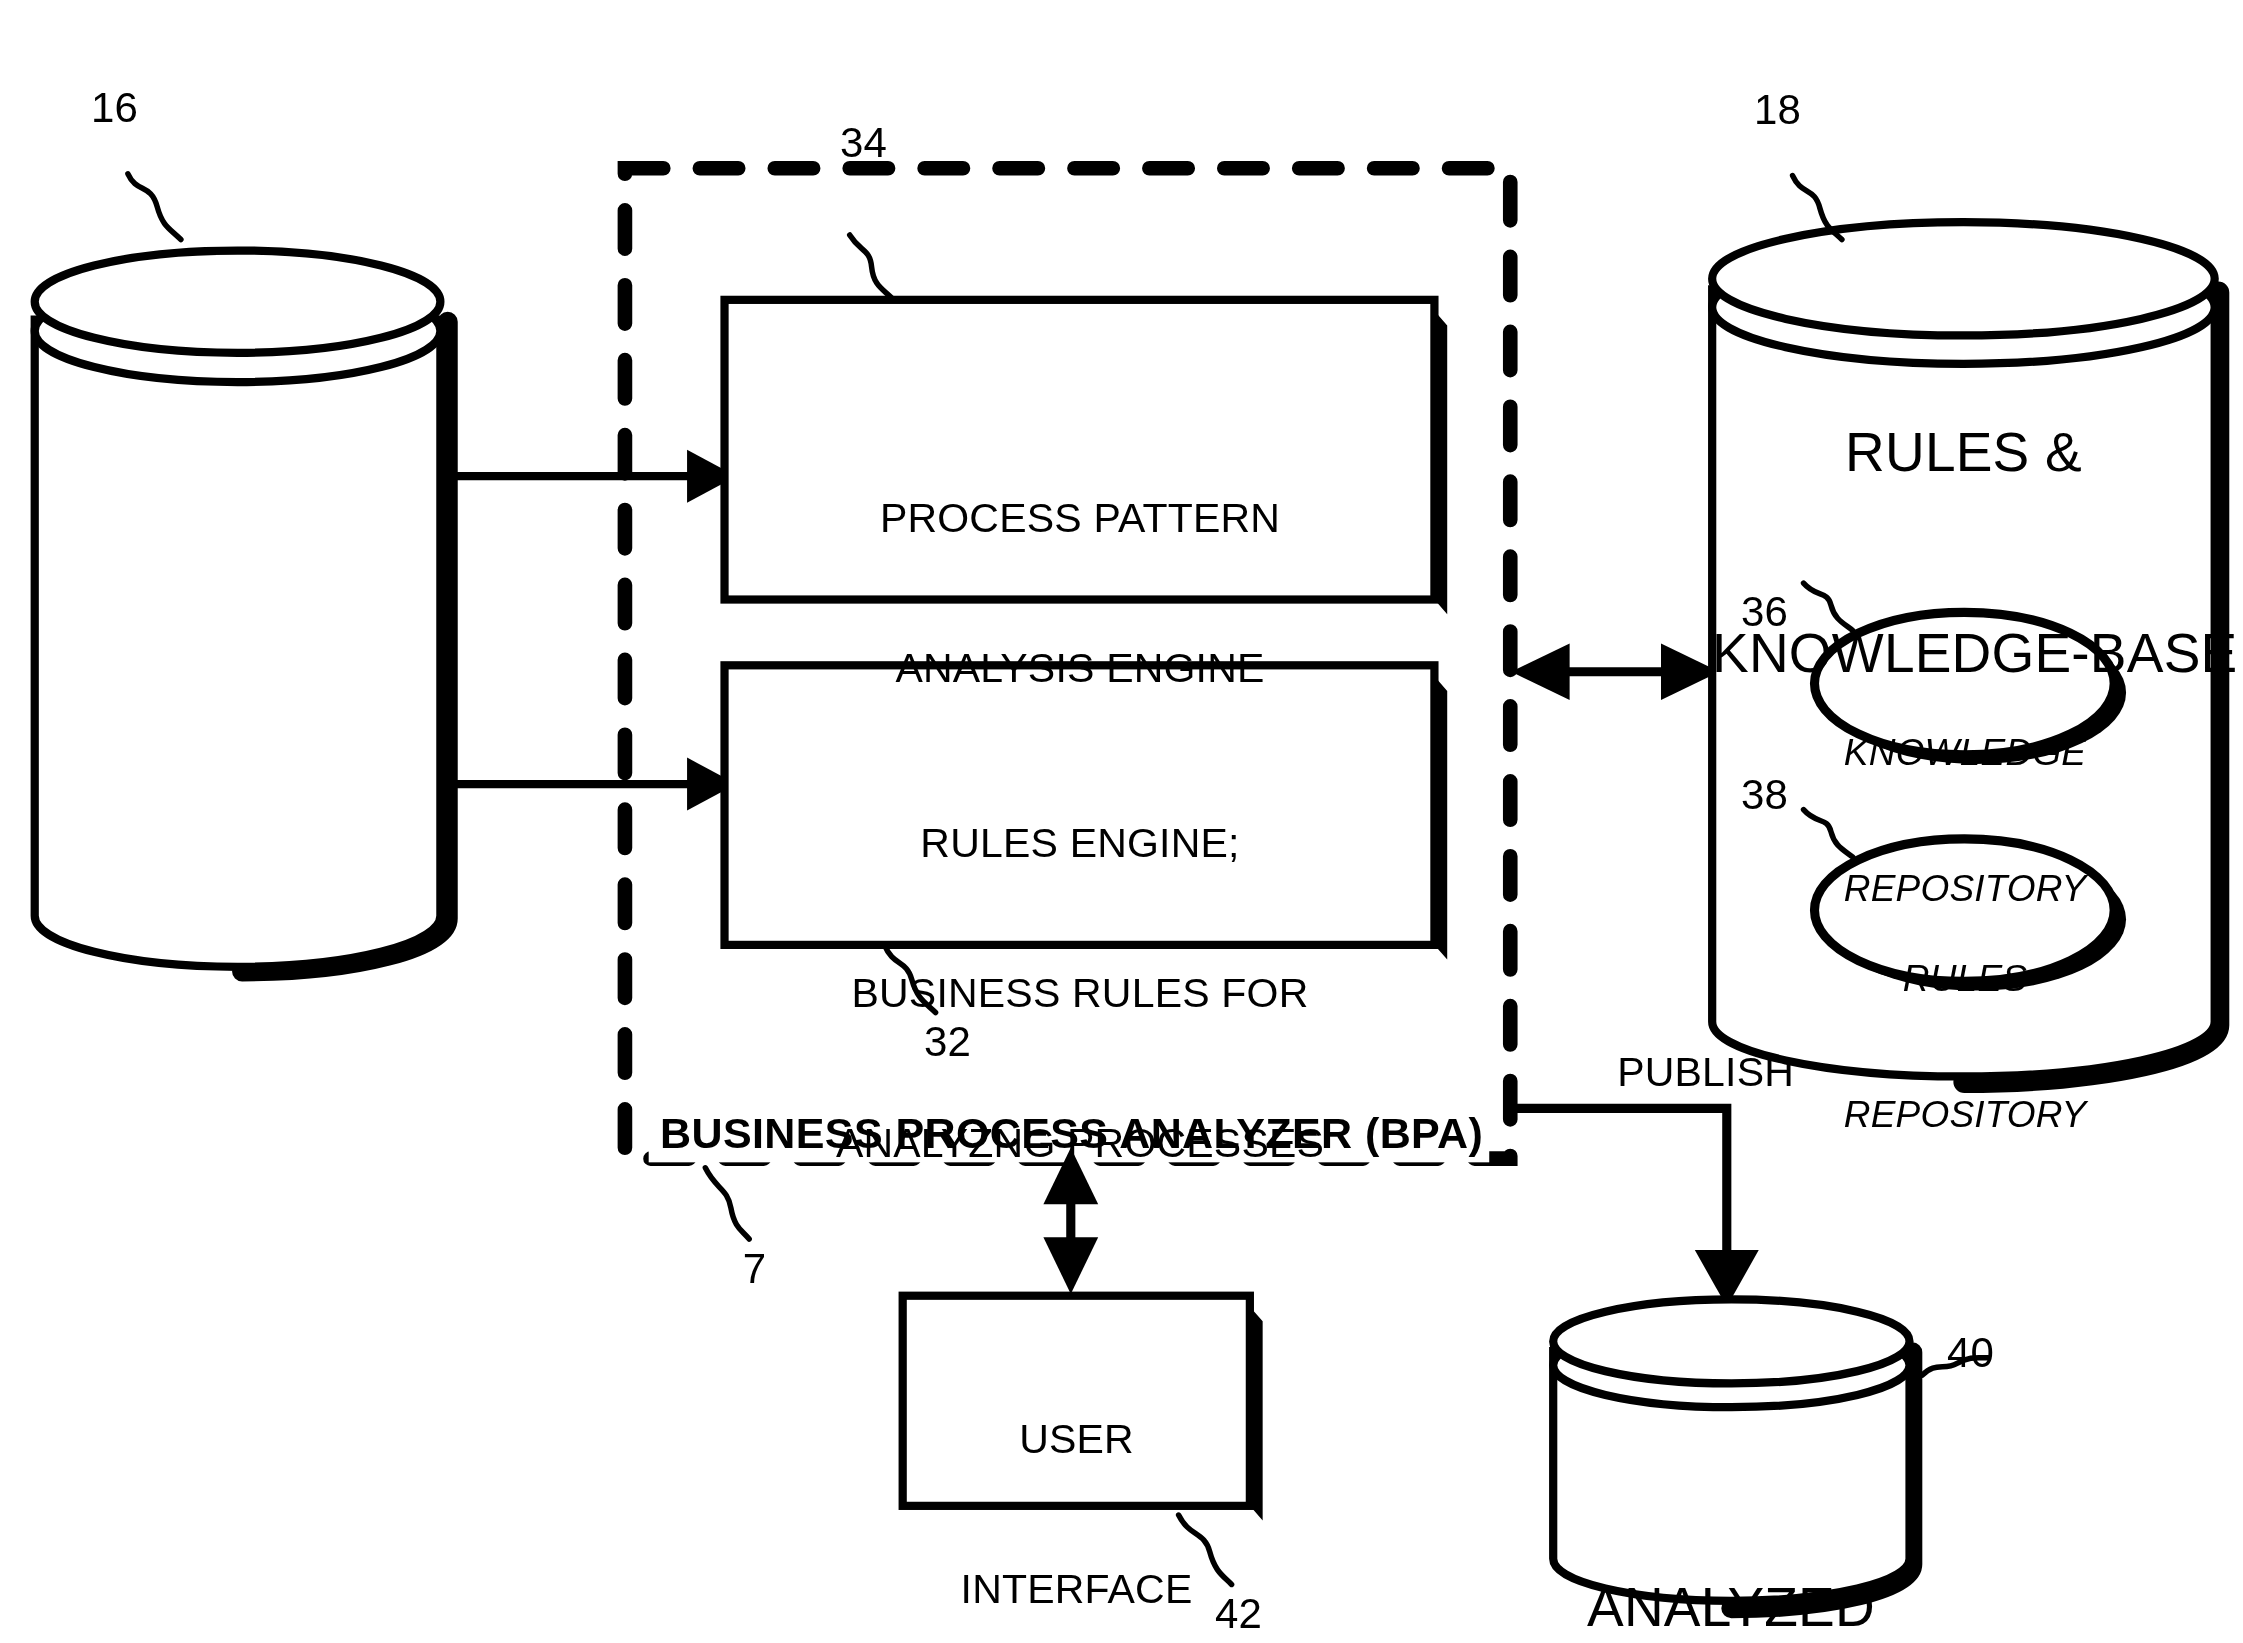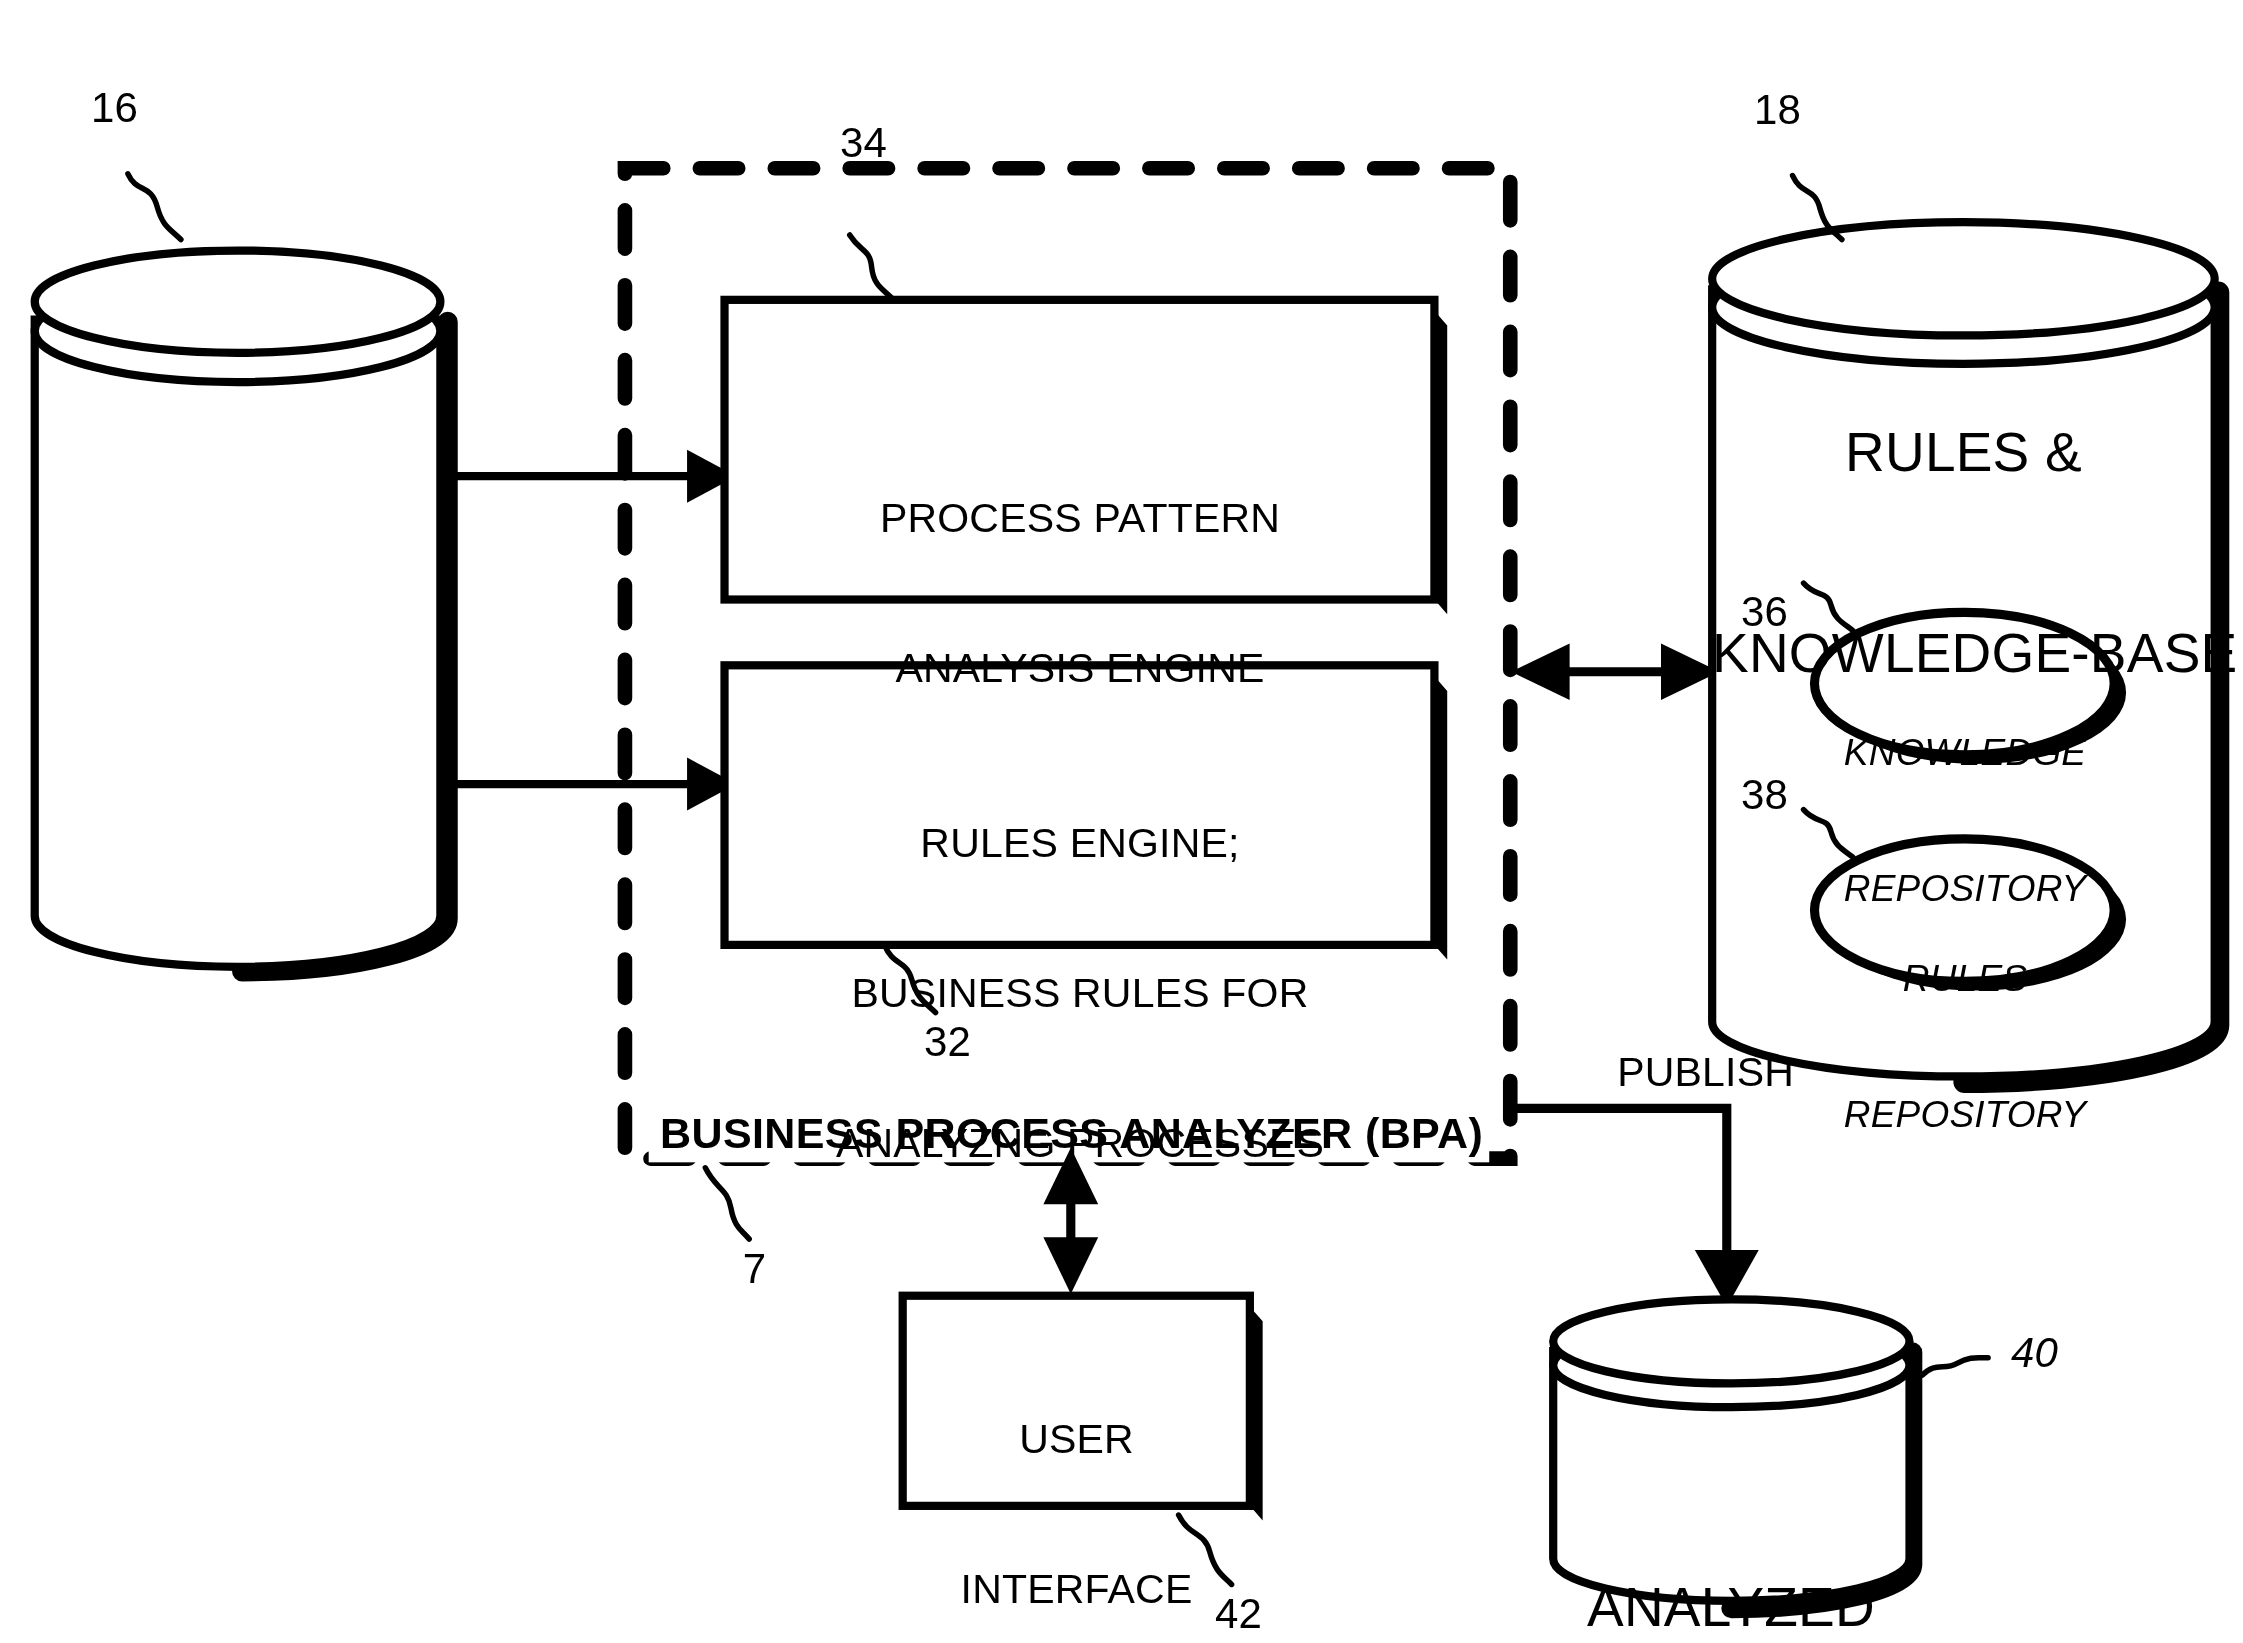--- a/index.html
+++ b/index.html
@@ -199,21 +199,21 @@
   <div class="txt ref" style="left:704px; top:1243px; width:101px;">7</div>
 
   <div class="txt ref" style="left:1727px; top:84px; width:101px;">18</div>
 
   <div class="txt ref" style="left:1714px; top:543px; width:101px;margin-top:43px;">36</div>
 
   <div class="txt ref" style="left:1714px; top:769px; width:101px;">38</div>
 
   <div class="txt ref" style="left:1188px; top:1588px; width:101px;text-align:center;">42</div>
 
-  <div class="txt ref" style="left:1984px; top:1327px; width:101px;font-style:italic;">40</div>
+  <div class="txt ref" style="left:1920px; top:1327px; width:101px;">40</div>
 
 
   <div class="txt boxlabel" style="left:725px; top:393px; width:710px;">
     <div>PROCESS PATTERN</div>
     <div>ANALYSIS ENGINE</div>
   </div>
 
   <div class="txt boxlabel" style="left:725px; top:718px; width:710px;">
     <div>RULES ENGINE;</div>
     <div>BUSINESS RULES FOR</div>

